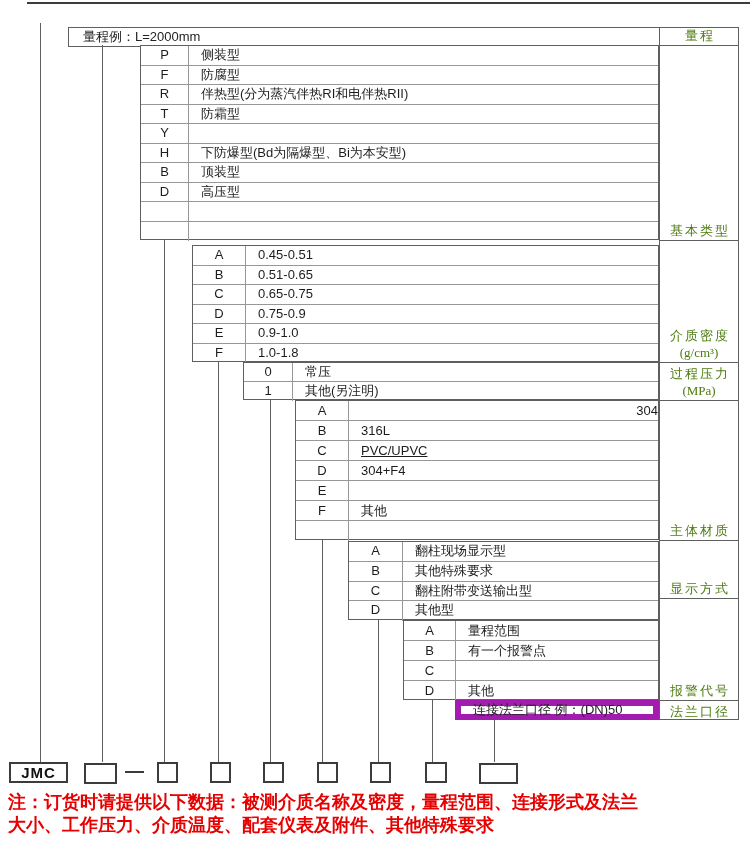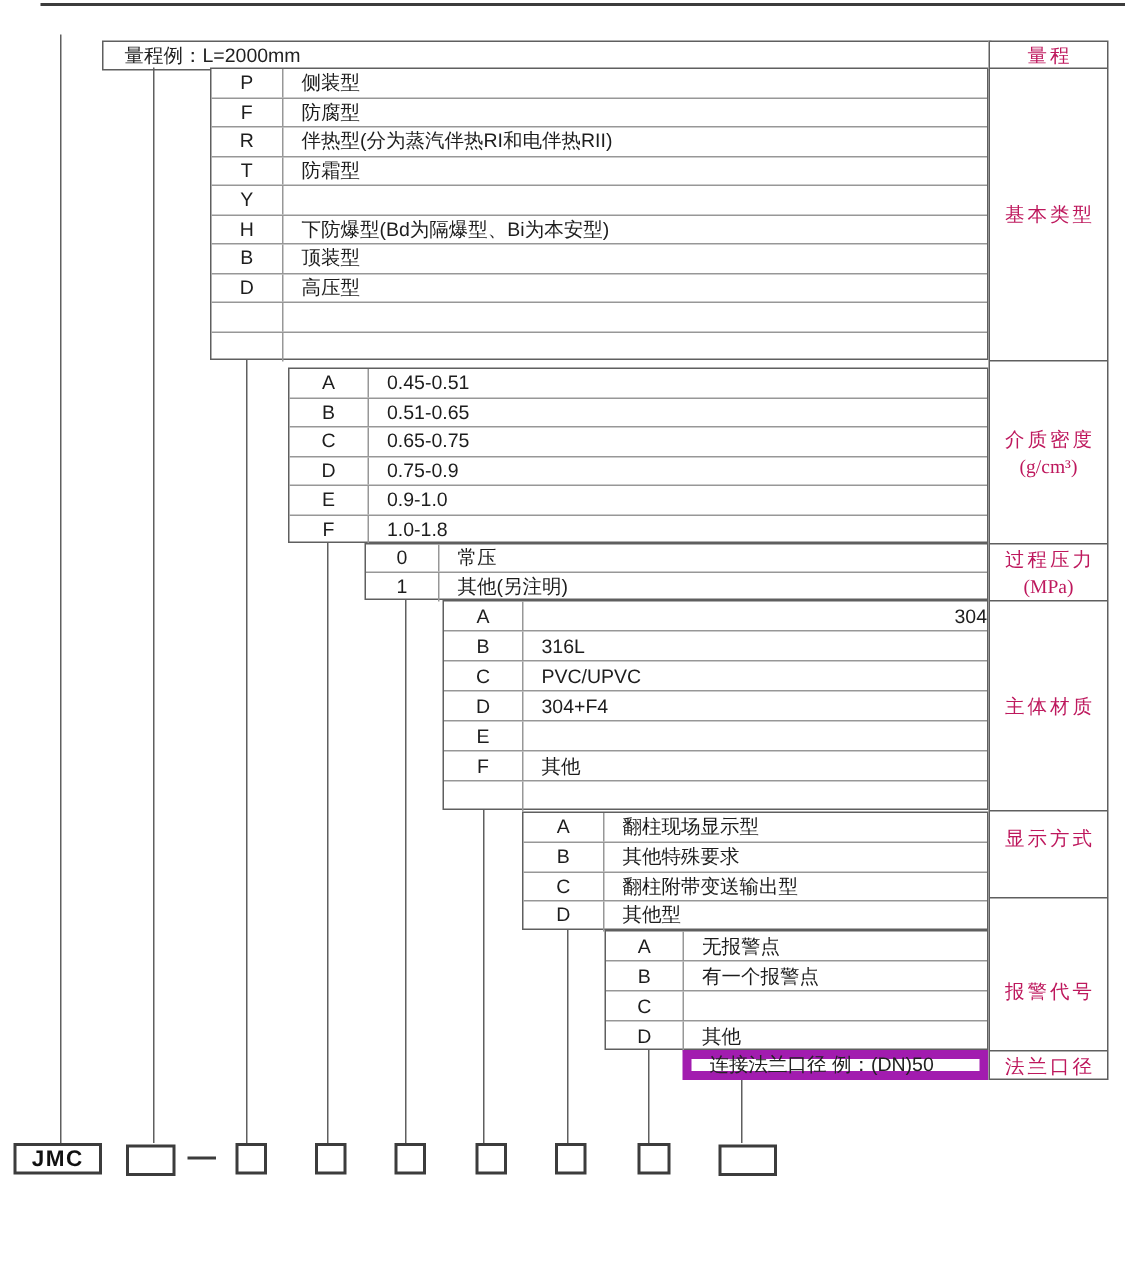--- a/index.html
+++ b/index.html
@@ -16,23 +16,23 @@
   .sec{position:absolute;box-sizing:border-box;border:1px solid #5f5f5f;background:#fff;}
   .row{display:flex;box-sizing:border-box;border-bottom:1px solid #979797;}
   .row:last-child{border-bottom:none;}
   .code{box-sizing:border-box;border-right:1px solid #979797;text-align:center;
         font-size:13px;color:#1d1d1d;overflow:hidden;}
   .desc{box-sizing:border-box;padding-left:12px;font-size:13px;color:#1d1d1d;
         white-space:nowrap;overflow:hidden;flex:1;}
   .labelcol{position:absolute;box-sizing:border-box;border:1px solid #5f5f5f;background:#fff;}
   .labelcell{position:absolute;left:0;right:0;box-sizing:border-box;
              border-bottom:1px solid #5f5f5f;display:flex;flex-direction:column;
-             align-items:center;justify-content:center;
+             align-items:center;justify-content:flex-end;
              font-family:"Liberation Serif","DejaVu Serif",serif;
-             font-size:13px;color:#be185d;letter-spacing:2px;text-indent:2px;line-height:1.35;}
+             font-size:13px;color:#4d7c0f;letter-spacing:2px;text-indent:2px;line-height:1.35;}
   .labelcell:last-child{border-bottom:none;}
   .conn{position:absolute;width:1px;background:#5f5f5f;}
   .codebox{position:absolute;box-sizing:border-box;border:2px solid #3c3c3c;background:#fff;}
   .jmc{display:flex;align-items:center;justify-content:center;
        font-weight:bold;font-size:15px;letter-spacing:1px;color:#111;}
   .dash{position:absolute;height:2px;background:#3c3c3c;}
   .flangerow{position:absolute;box-sizing:border-box;border:6px solid #a21caf;
              font-size:13px;display:flex;align-items:center;background:#fff;}
   .flangerow .txt{padding-left:12px;white-space:nowrap;}
   .note{position:absolute;left:8px;top:791px;width:738px;
@@ -133,21 +133,21 @@
         <div class="row" style="height: 20px;">
           <div class="code" style="width: 53px; line-height: 19px;">A</div>
           <div class="desc" style="line-height: 19px; text-align: right;">304</div>
         </div>
         <div class="row" style="height: 20px;">
           <div class="code" style="width: 53px; line-height: 19px;">B</div>
           <div class="desc" style="line-height: 19px;">316L</div>
         </div>
         <div class="row" style="height: 20px;">
           <div class="code" style="width: 53px; line-height: 19px;">C</div>
-          <div class="desc" style="line-height: 19px;">PVC/UPVC</div>
+          <div class="desc" style="line-height: 19px; text-decoration: underline;">PVC/UPVC</div>
         </div>
         <div class="row" style="height: 20px;">
           <div class="code" style="width: 53px; line-height: 19px;">D</div>
           <div class="desc" style="line-height: 19px;">304+F4</div>
         </div>
         <div class="row" style="height: 20px;">
           <div class="code" style="width: 53px; line-height: 19px;">E</div>
         </div>
         <div class="row" style="height: 20px;">
           <div class="code" style="width: 53px; line-height: 19px;">F</div>
@@ -172,21 +172,21 @@
           <div class="desc" style="line-height: 18.75px;">翻柱附带变送输出型</div>
         </div>
         <div class="row" style="height: 19.75px;">
           <div class="code" style="width: 54px; line-height: 18.75px;">D</div>
           <div class="desc" style="line-height: 18.75px;">其他型</div>
         </div>
       </div>
       <div class="sec" style="left: 403px; top: 620px; width: 256px; height: 80px;">
         <div class="row" style="height: 20px;">
           <div class="code" style="width: 52px; line-height: 19px;">A</div>
-          <div class="desc" style="line-height: 19px;">无报警点</div>
+          <div class="desc" style="line-height: 19px;">量程范围</div>
         </div>
         <div class="row" style="height: 20px;">
           <div class="code" style="width: 52px; line-height: 19px;">B</div>
           <div class="desc" style="line-height: 19px;">有一个报警点</div>
         </div>
         <div class="row" style="height: 20px;">
           <div class="code" style="width: 52px; line-height: 19px;">C</div>
           <div class="desc" style="line-height: 19px; margin-top: 28px;">有两个报警点</div>
         </div>
         <div class="row" style="height: 20px;">
@@ -249,14 +249,18 @@
   <div class="codebox" style="left: 84px; top: 763px; width: 33px; height: 21px;"></div>
       <div class="codebox" style="left: 157px; top: 762px; width: 21px; height: 21px;"></div>
       <div class="codebox" style="left: 210px; top: 762px; width: 21px; height: 21px;"></div>
       <div class="codebox" style="left: 263px; top: 762px; width: 21px; height: 21px;"></div>
       <div class="codebox" style="left: 317px; top: 762px; width: 21px; height: 21px;"></div>
       <div class="codebox" style="left: 370px; top: 762px; width: 21px; height: 21px;"></div>
       <div class="codebox" style="left: 425px; top: 762px; width: 22px; height: 21px;"></div>
       <div class="codebox" style="left: 479px; top: 763px; width: 39px; height: 21px;"></div>
     </div>
 
+  <div class="note">
+    <div>注：订货时请提供以下数据：被测介质名称及密度，量程范围、连接形式及法兰</div>
+    <div>大小、工作压力、介质温度、配套仪表及附件、其他特殊要求</div>
+  </div>
 
 </div>
 
 </body></html>

